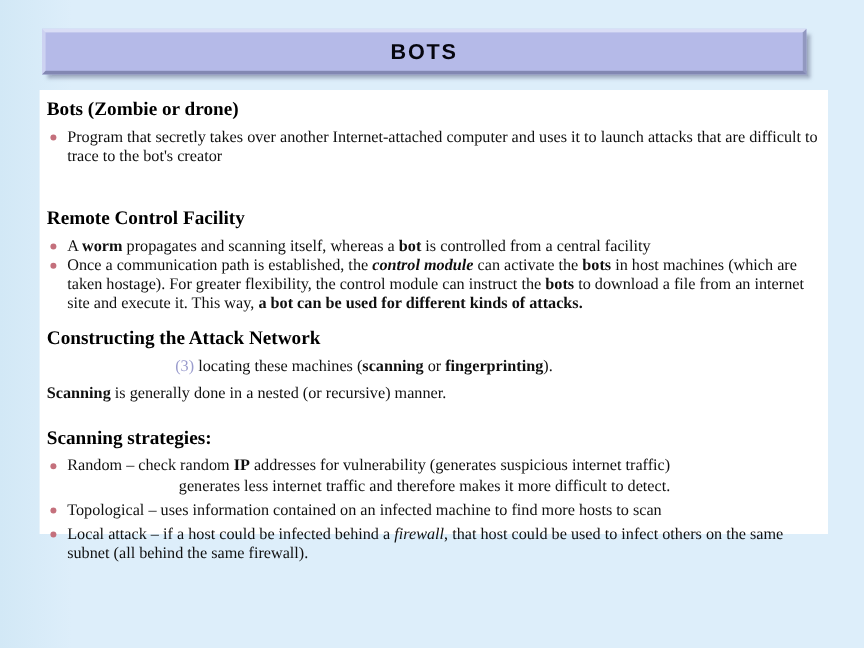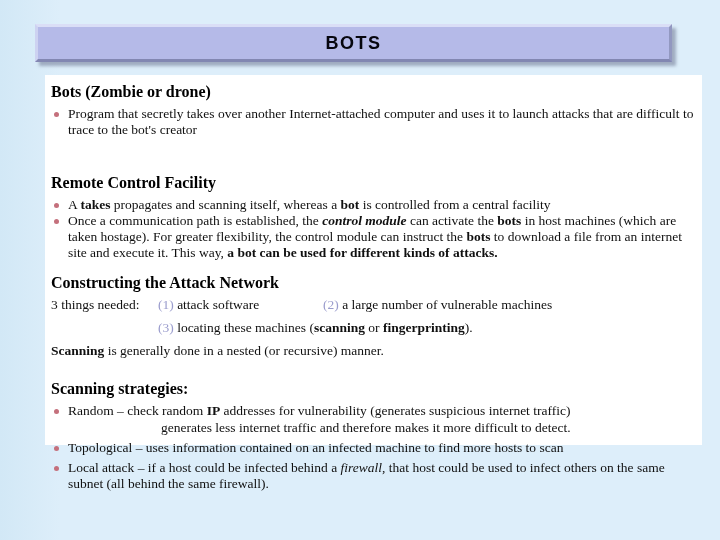--- a/index.html
+++ b/index.html
@@ -14,21 +14,21 @@
     border-top:3px solid #dadef6;border-left:3px solid #cdd2f1;
     border-bottom:3px solid #8287b2;border-right:3px solid #9298c0;
     box-shadow:4px 4px 3px rgba(110,118,145,0.55);
     display:flex;align-items:center;justify-content:center;
   }
   .titlebar span{
     font-family:"Liberation Sans", sans-serif;font-weight:bold;
     font-size:18px;letter-spacing:1.5px;color:#06060e;
   }
   .content{
-    position:absolute;left:45px;top:75px;width:657px;height:370px;
+    position:absolute;left:33px;top:75px;width:657px;height:370px;
     box-sizing:border-box;background:#ffffff;padding:8px 4px 6px 6px;
     font-size:13.5px;line-height:16px;
   }
   h2{
     font-size:16px;line-height:18px;font-weight:bold;color:#000;
     margin:0 0 5px 0;padding:0;font-family:"Liberation Serif", serif;
   }
   .sec{margin:0;}
   .sec-remote{margin-top:36px;}
   .sec-network{margin-top:13px;}
@@ -67,33 +67,30 @@
     <div class="bullet">
       <span class="dot"></span>
       <span class="btext"><span class="r-n">Program that secretly takes over another Internet-attached computer and uses it to launch attacks that are difficult to trace to the bot's creator</span></span>
     </div>
   </div>
 
   <div class="sec sec-remote">
     <h2>Remote Control Facility</h2>
     <div class="bullet">
       <span class="dot"></span>
-      <span class="btext"><span class="r-n">A </span><span class="r-b">takes</span><span class="r-n"> propagates and scanning itself, whereas a </span><span class="r-b">bot</span><span class="r-n"> is controlled from a central facility</span></span>
+      <span class="btext"><span class="r-n">A </span><span class="r-b">worm</span><span class="r-n"> propagates and scanning itself, whereas a </span><span class="r-b">bot</span><span class="r-n"> is controlled from a central facility</span></span>
     </div>
     <div class="bullet">
       <span class="dot"></span>
       <span class="btext"><span class="r-n">Once a communication path is established, the </span><span class="r-bi">control module</span><span class="r-n"> can activate the </span><span class="r-b">bots</span><span class="r-n"> in host machines (which are taken hostage). For greater flexibility, the control module can instruct the </span><span class="r-b">bots</span><span class="r-n"> to download a file from an internet site and execute it. This way, </span><span class="r-b">a bot can be used for different kinds of attacks.</span></span>
     </div>
   </div>
 
   <div class="sec sec-network">
     <h2>Constructing the Attack Network</h2>
-    <div class="line threecol">
-      <span class="c1"><span class="r-n">3 things needed:</span></span><span class="c2"><span class="r-num">(1)</span><span class="r-n"> attack software</span></span><span class="c3"><span class="r-num">(2)</span><span class="r-n"> a large number of vulnerable machines</span></span>
-    </div>
     <div class="line ind-3"><span class="r-num">(3)</span><span class="r-n"> locating these machines (</span><span class="r-b">scanning</span><span class="r-n"> or </span><span class="r-b">fingerprinting</span><span class="r-n">).</span></div>
     <div class="line"><span class="r-b">Scanning</span><span class="r-n"> is generally done in a nested (or recursive) manner.</span></div>
   </div>
 
   <div class="sec sec-strategies">
     <h2>Scanning strategies:</h2>
     <div class="bullet">
       <span class="dot"></span>
       <span class="btext"><span class="r-n">Random – check random </span><span class="r-b">IP</span><span class="r-n"> addresses for vulnerability (generates suspicious internet traffic)</span></span>
     </div>

